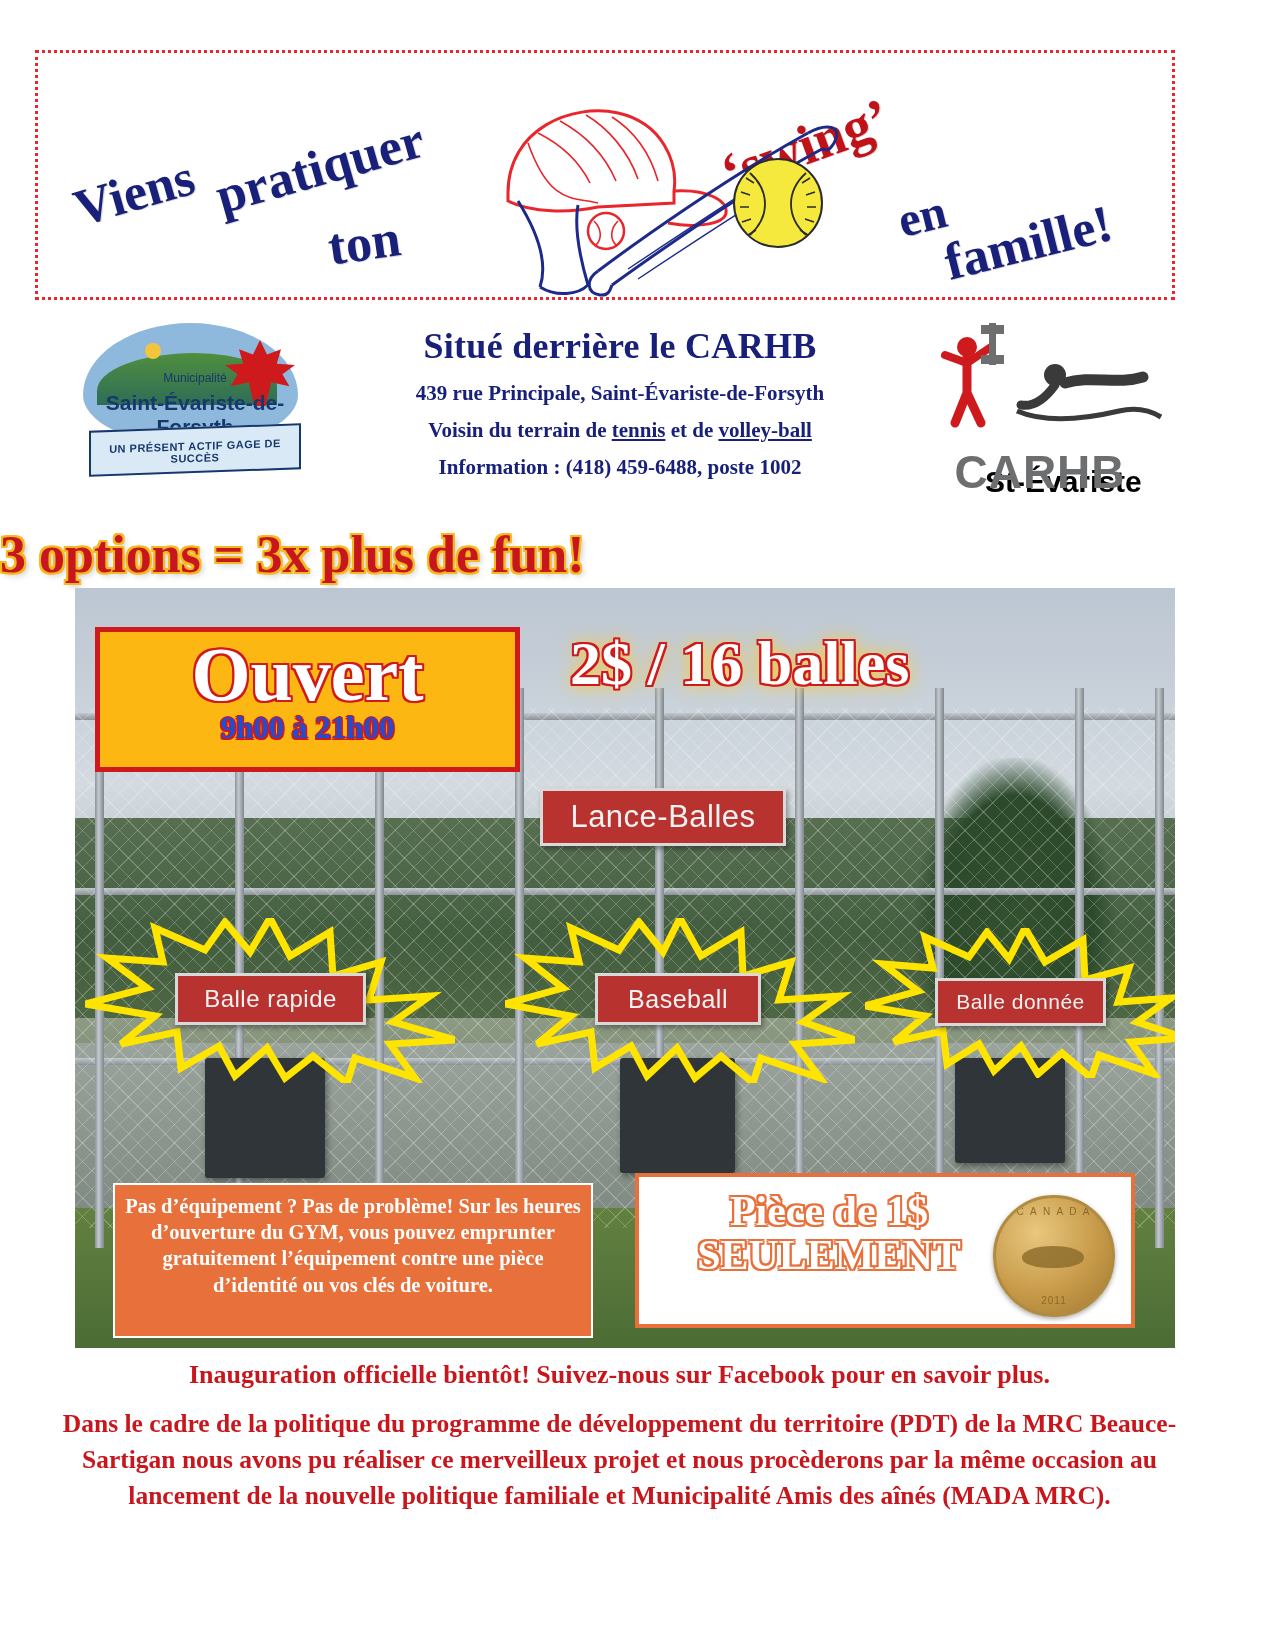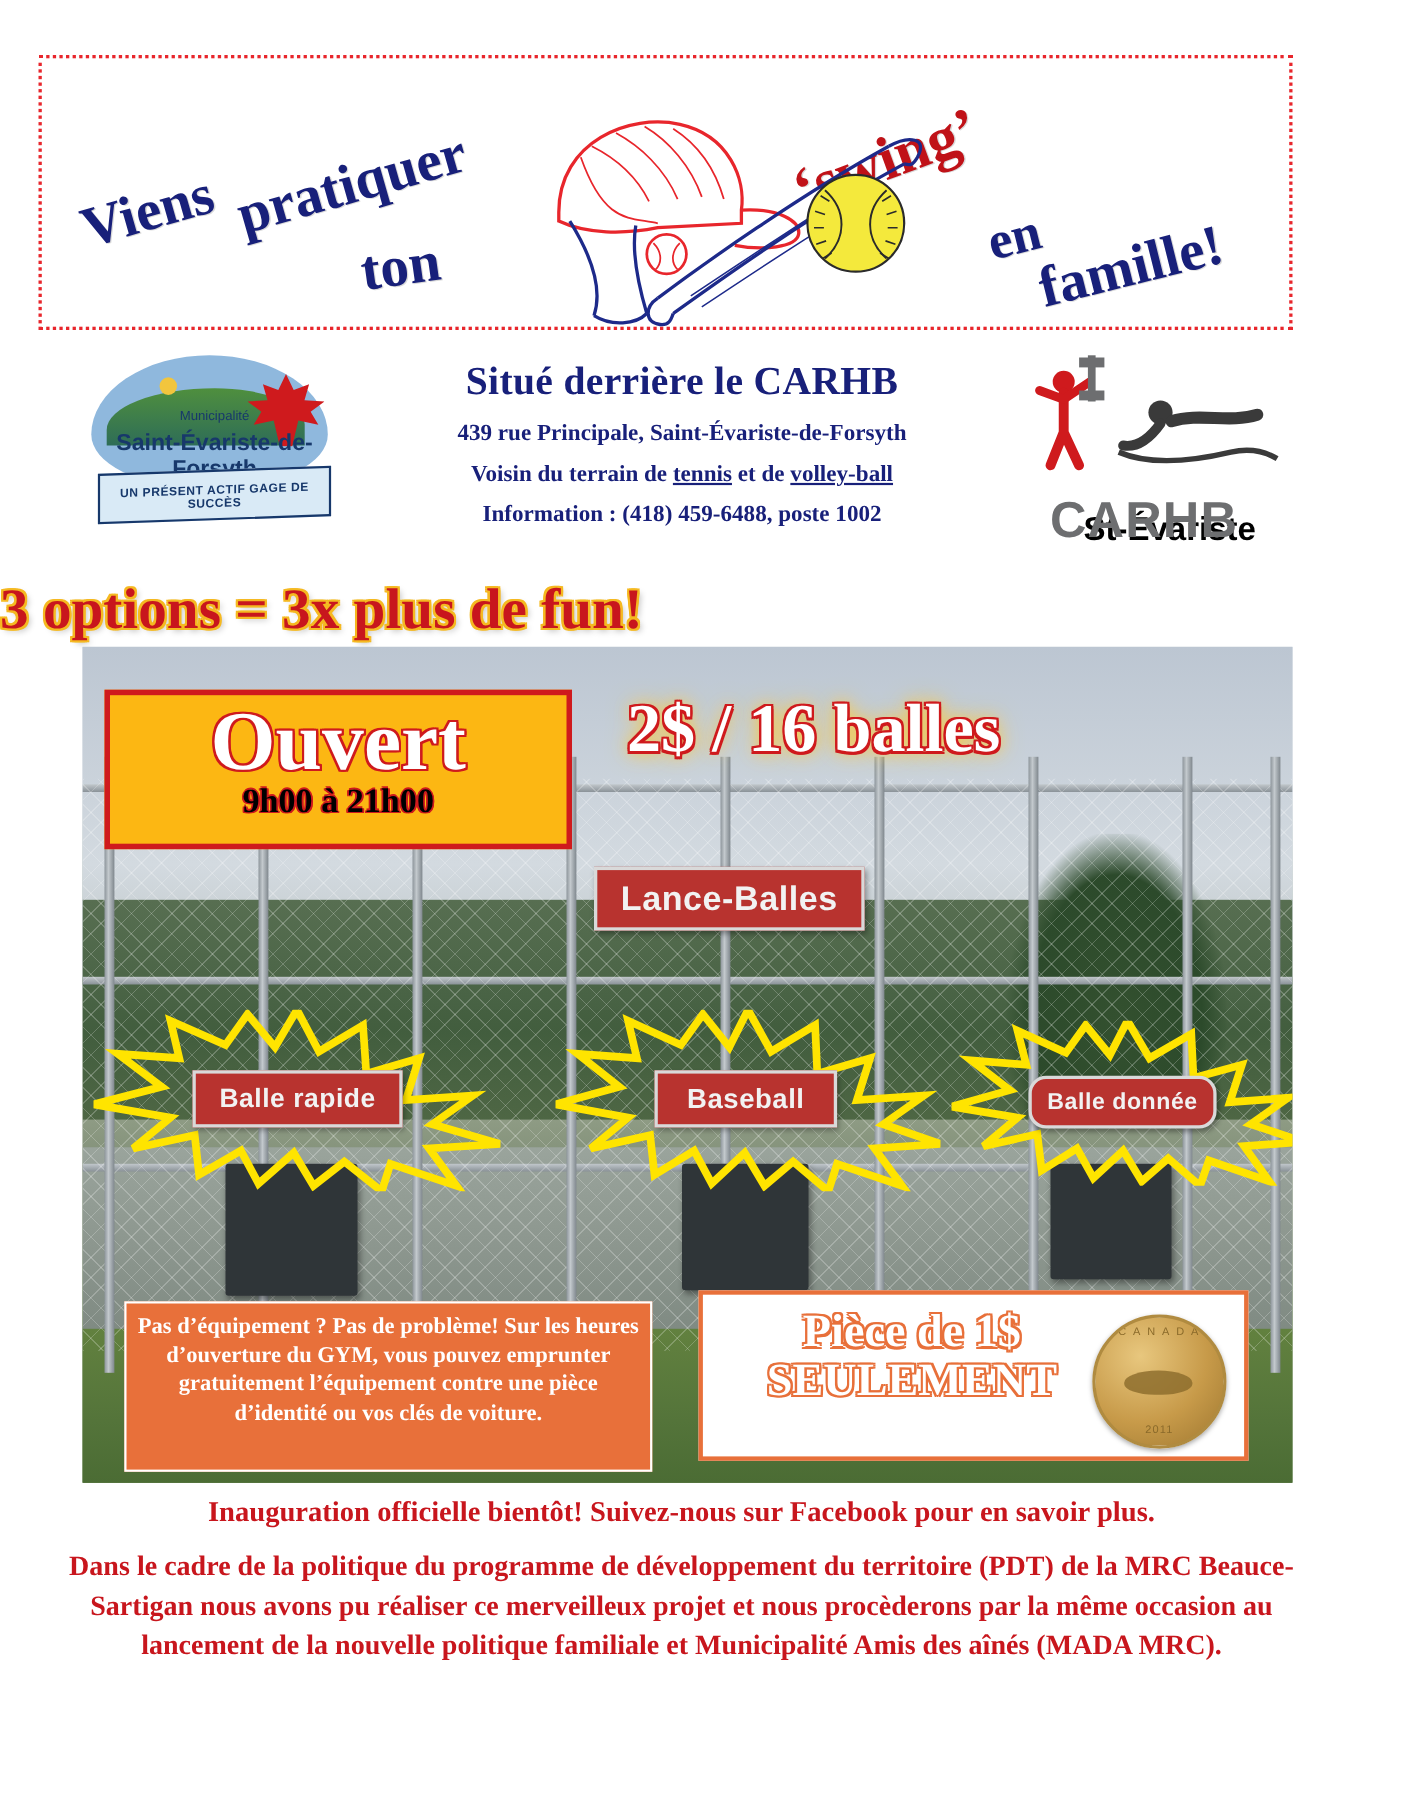--- a/index.html
+++ b/index.html
@@ -211,32 +211,32 @@
     height: 7px;
     background: linear-gradient(to bottom, #c1c7cb, #8a9298);
   }
 
   .sign {
     position: absolute;
     background: #b8332f;
     border: 3px solid #d9d9d9;
     color: #f2f2f2;
     font-family: "Liberation Sans", sans-serif;
-    font-weight: bold;
+    font-weight: normal;
     text-align: right;
     box-shadow: 2px 3px 5px rgba(0,0,0,0.35);
     letter-spacing: 0.5px;
     display: flex;
     align-items: center;
     justify-content: center;
   }
   .sign-lance { left: 465px; top: 200px; width: 240px; height: 52px; font-size: 31px; }
   .sign-rapide { left: 100px; top: 385px; width: 185px; height: 46px; font-size: 24px; }
   .sign-baseball { left: 520px; top: 385px; width: 160px; height: 46px; font-size: 25px; }
-  .sign-donnee { left: 860px; top: 390px; width: 165px; height: 42px; font-size: 21px; border-radius: 16px; }
+  .sign-donnee { left: 860px; top: 390px; width: 165px; height: 42px; font-size: 21px; }
 
   .bin {
     position: absolute;
     background: #2f3538;
     border-radius: 3px;
     box-shadow: 2px 3px 6px rgba(0,0,0,0.4);
   }
 
   
   .ouvert-box {
@@ -257,21 +257,21 @@
     color: #ffffff;
     font-family: "Liberation Serif", serif;
     text-shadow:
       2px 0 0 #cf1a1d, -2px 0 0 #cf1a1d, 0 2px 0 #cf1a1d, 0 -2px 0 #cf1a1d,
       2px 2px 0 #cf1a1d, -2px 2px 0 #cf1a1d, 2px -2px 0 #cf1a1d, -2px -2px 0 #cf1a1d;
     line-height: 0.95;
   }
   .ouvert-hours {
     font-size: 31px;
     font-weight: bold;
-    color: #000000;
+    color: #1d4ed8;
     font-family: "Liberation Serif", serif;
     text-shadow:
       1.5px 0 0 #cf1a1d, -1.5px 0 0 #cf1a1d, 0 1.5px 0 #cf1a1d, 0 -1.5px 0 #cf1a1d,
       1.5px 1.5px 0 #cf1a1d, -1.5px 1.5px 0 #cf1a1d;
     text-align: center;
   }
   .price-text {
     position: absolute;
     left: 495px;
     top: 40px;

